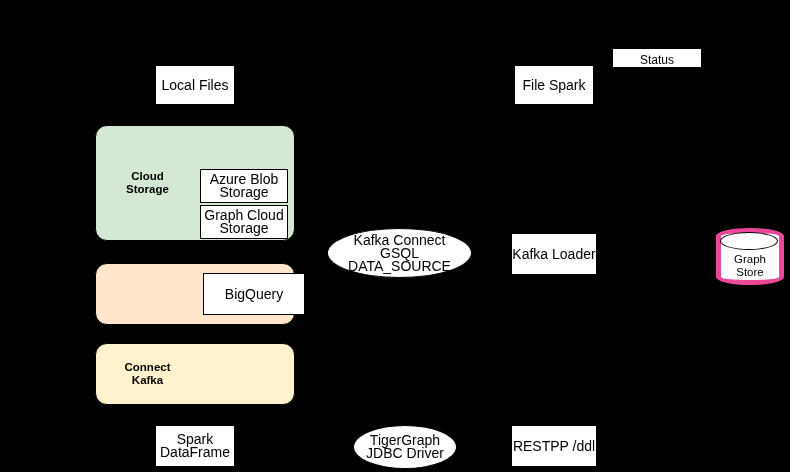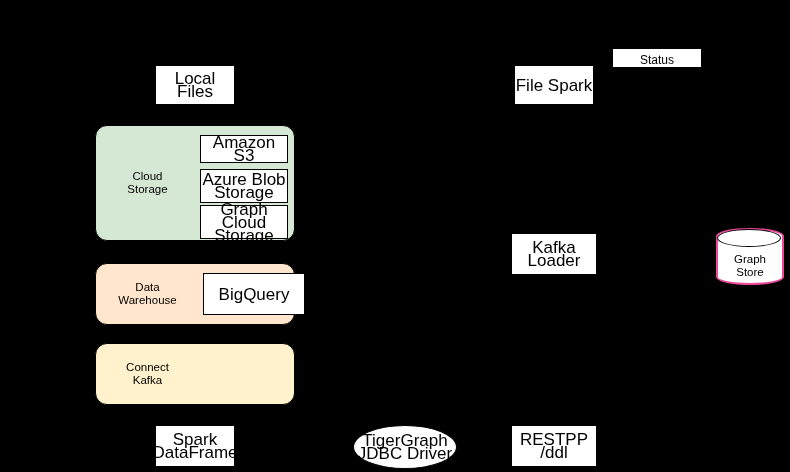--- a/index.html
+++ b/index.html
@@ -16,54 +16,54 @@
     overflow: hidden;
   }
   .node {
     position: absolute;
     box-sizing: border-box;
     display: flex;
     align-items: center;
     justify-content: center;
     text-align: center;
     color: #000000;
-    font-size: 17px;
+    font-size: 14px;
     line-height: 13px;
     white-space: pre-line;
   }
   .box {
     background: #ffffff;
     border: 1px solid #000000;
   }
   .group-box {
     border: 1px solid #000000;
     border-radius: 12px;
     justify-content: flex-start;
     font-weight: bold;
   }
   .group-label {
     position: absolute;
     display: flex;
     align-items: center;
     justify-content: center;
     text-align: center;
-    font-weight: normal;
+    font-weight: bold;
     font-size: 11.5px;
     line-height: 13px;
     white-space: pre-line;
     color: #000000;
   }
   .ellipse {
     background: #ffffff;
     border: 1px solid #000000;
     border-radius: 50%;
   }
   .cylinder {
     background: #ffffff;
-    border: 2px solid #ec4899;
+    border: 5px solid #ec4899;
     border-radius: 50% / 14%;
     position: absolute;
     box-sizing: border-box;
   }
   .cyl-top {
     position: absolute;
     left: -1px;
     top: -1px;
     width: 100%;
     height: 18px;
@@ -105,35 +105,34 @@
 
   <div class="plain-label" style="left:613px; top:49px; width:84px; height:16px;">Status Reporting</div>
 
   <div class="node box" style="left:155px; top:65px; width:80px; height:40px;">Local Files</div>
 
   <div class="node box" style="left:514px; top:65px; width:80px; height:40px;">File Spark</div>
 
   <div class="node group-box" style="left:95px; top:125px; width:200px; height:116px; background:#d5e8d4;"></div>
   <div class="group-label" style="left:95px; top:125px; width:105px; height:116px;">Cloud
 Storage</div>
-  <div class="node box" style="left:200px; top:135px; width:88px; height:28px;">Amazon S3</div>
   <div class="node box" style="left:200px; top:169px; width:88px; height:34px;">Azure Blob
 Storage</div>
   <div class="node box" style="left:200px; top:205px; width:88px; height:34px;">Graph Cloud
 Storage</div>
 
   <div class="node group-box" style="left:95px; top:263px; width:200px; height:62px; background:#ffe6cc;"></div>
-  <div class="group-label" style="left:95px; top:263px; width:105px; height:62px;">Data
-Warehouse</div>
   <div class="node box" style="left:203px; top:273px; width:102px; height:42px;">BigQuery</div>
 
   <div class="node group-box" style="left:95px; top:343px; width:200px; height:62px; background:#fff2cc;"></div>
   <div class="group-label" style="left:95px; top:343px; width:105px; height:62px;">Connect
 Kafka</div>
 
+  <div class="node ellipse" style="left:327px; top:228px; width:145px; height:50px;">Kafka Connect
+GSQL DATA_SOURCE</div>
 
   <div class="node box" style="left:511px; top:233px; width:86px; height:42px;">Kafka Loader</div>
 
   <div class="cylinder" style="left:716px; top:228px; width:68px; height:57px;">
     <div class="cyl-top"></div>
     <div class="cyl-text">Graph
 Store</div>
   </div>
 
   <div class="node box" style="left:155px; top:425px; width:80px; height:42px;">Spark

